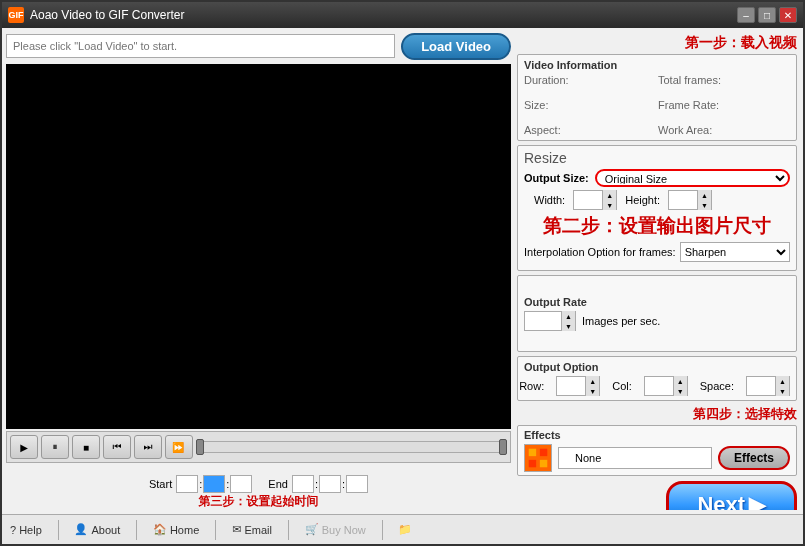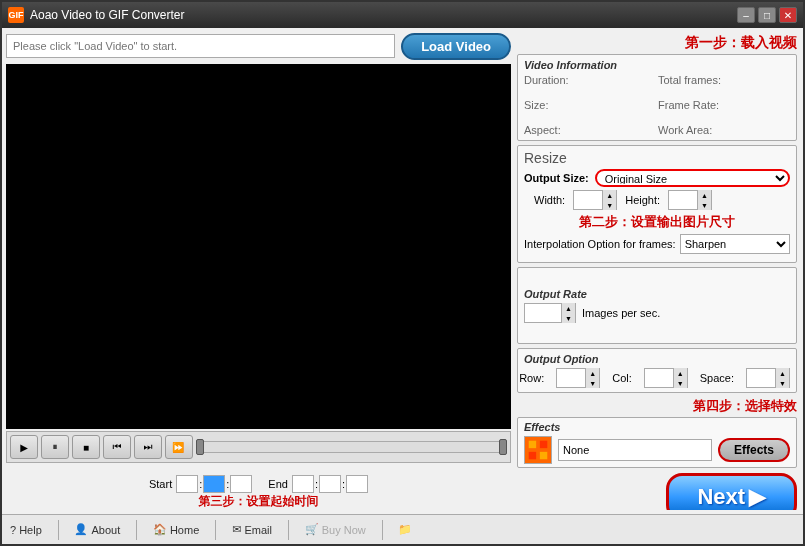--- a/index.html
+++ b/index.html
@@ -235,21 +235,20 @@
       border-radius: 2px;
       padding: 4px 6px;
       margin-bottom: 4px;
       background: #f8f8f8;
     }
     .section-title {
       font-size: 11px;
       font-weight: bold;
       margin-bottom: 3px;
       color: #333;
-      font-style: italic;
     }
     .info-grid {
       display: grid;
       grid-template-columns: 80px 1fr 80px 1fr;
       gap: 13px 2px;
       font-size: 11px;
     }
     .info-label { color: #666; }
     .info-value { color: #333; }
     .resize-section {
@@ -317,21 +316,21 @@
       background: #e0e0e0;
       border: none;
       cursor: pointer;
       display: flex;
       align-items: center;
       justify-content: center;
       border-left: 1px solid #aaa;
     }
     .step2-label {
       color: #cc0000;
-      font-size: 13px;
+      font-size: 19px;
       font-weight: bold;
       text-align: center;
       margin-bottom: 3px;
     }
     .interp-row {
       display: flex;
       align-items: center;
       gap: 4px;
       font-size: 11px;
       margin-bottom: 4px;
@@ -385,21 +384,21 @@
       flex-shrink: 0;
       display: flex;
       align-items: center;
       justify-content: center;
       font-size: 8px;
       color: white;
     }
     .effects-name {
       flex: 1;
       font-size: 11px;
-      padding: 2px 4px;
+      padding: 2px 16px;
       border: 1px solid #aaa;
       background: #fff;
       height: 22px;
       display: flex;
       align-items: center;
     }
     .effects-btn {
       background: linear-gradient(to bottom, #cccccc, #aaaaaa);
       border: 2px solid #cc0000;
       border-radius: 12px;

